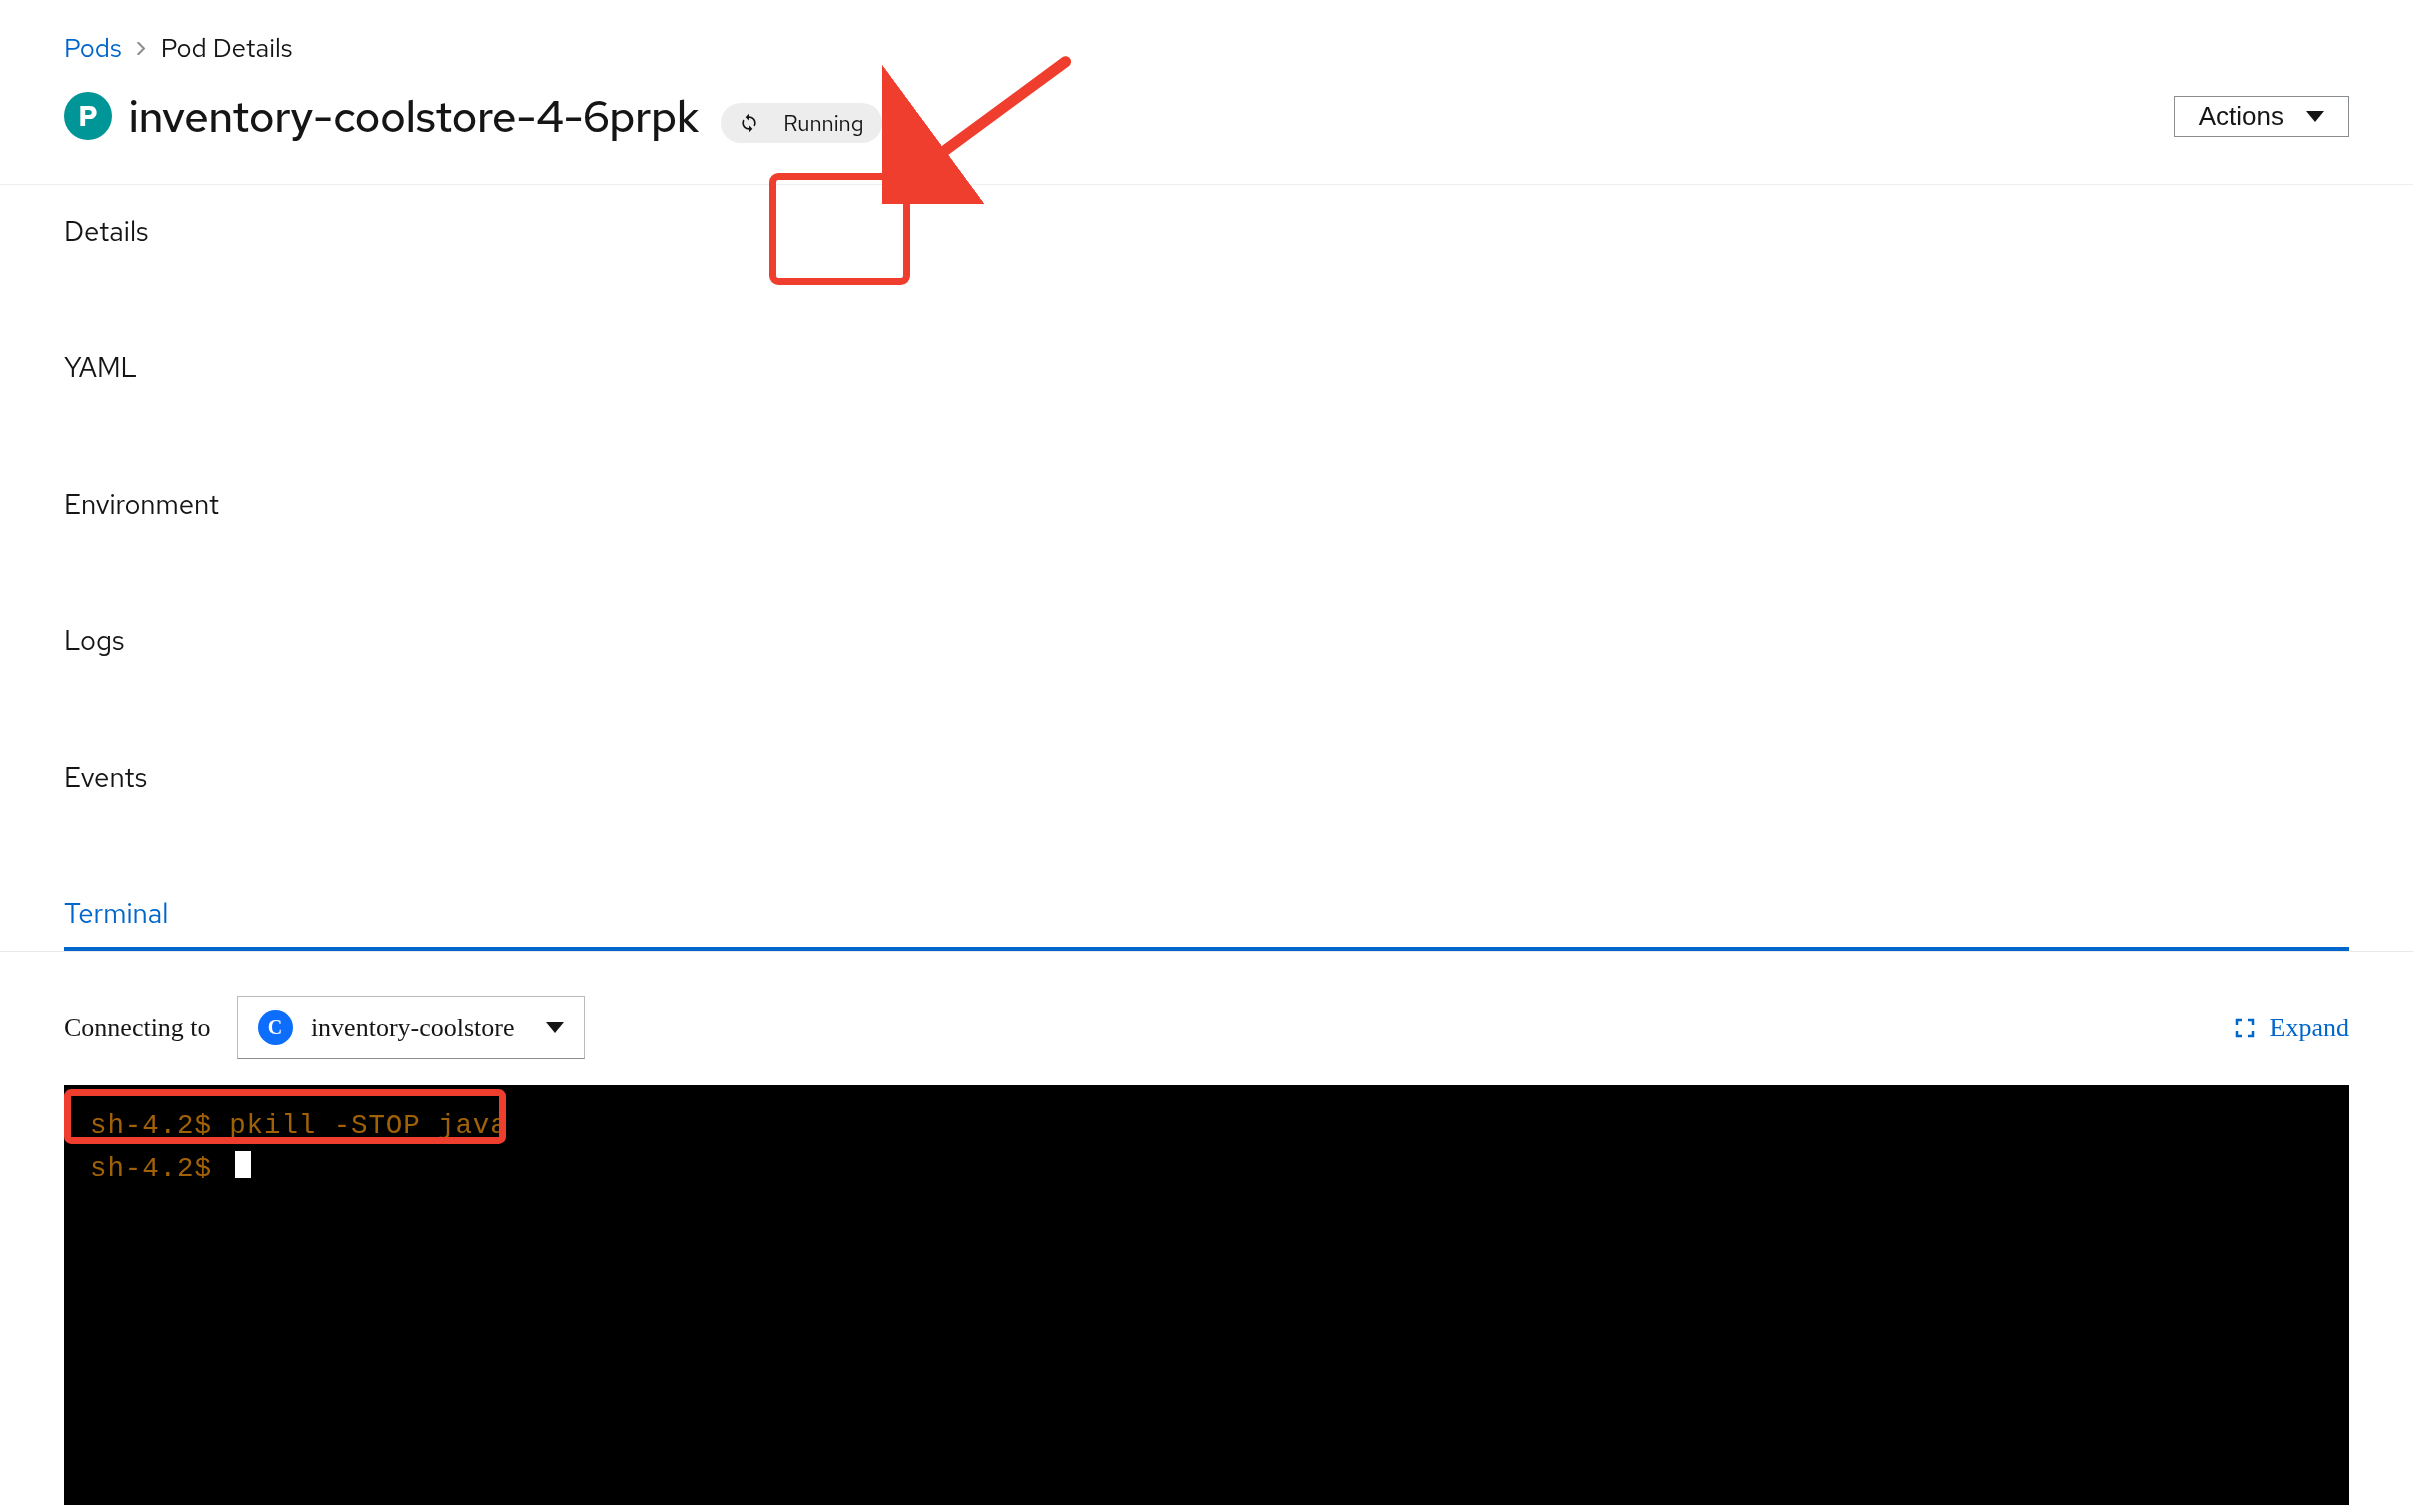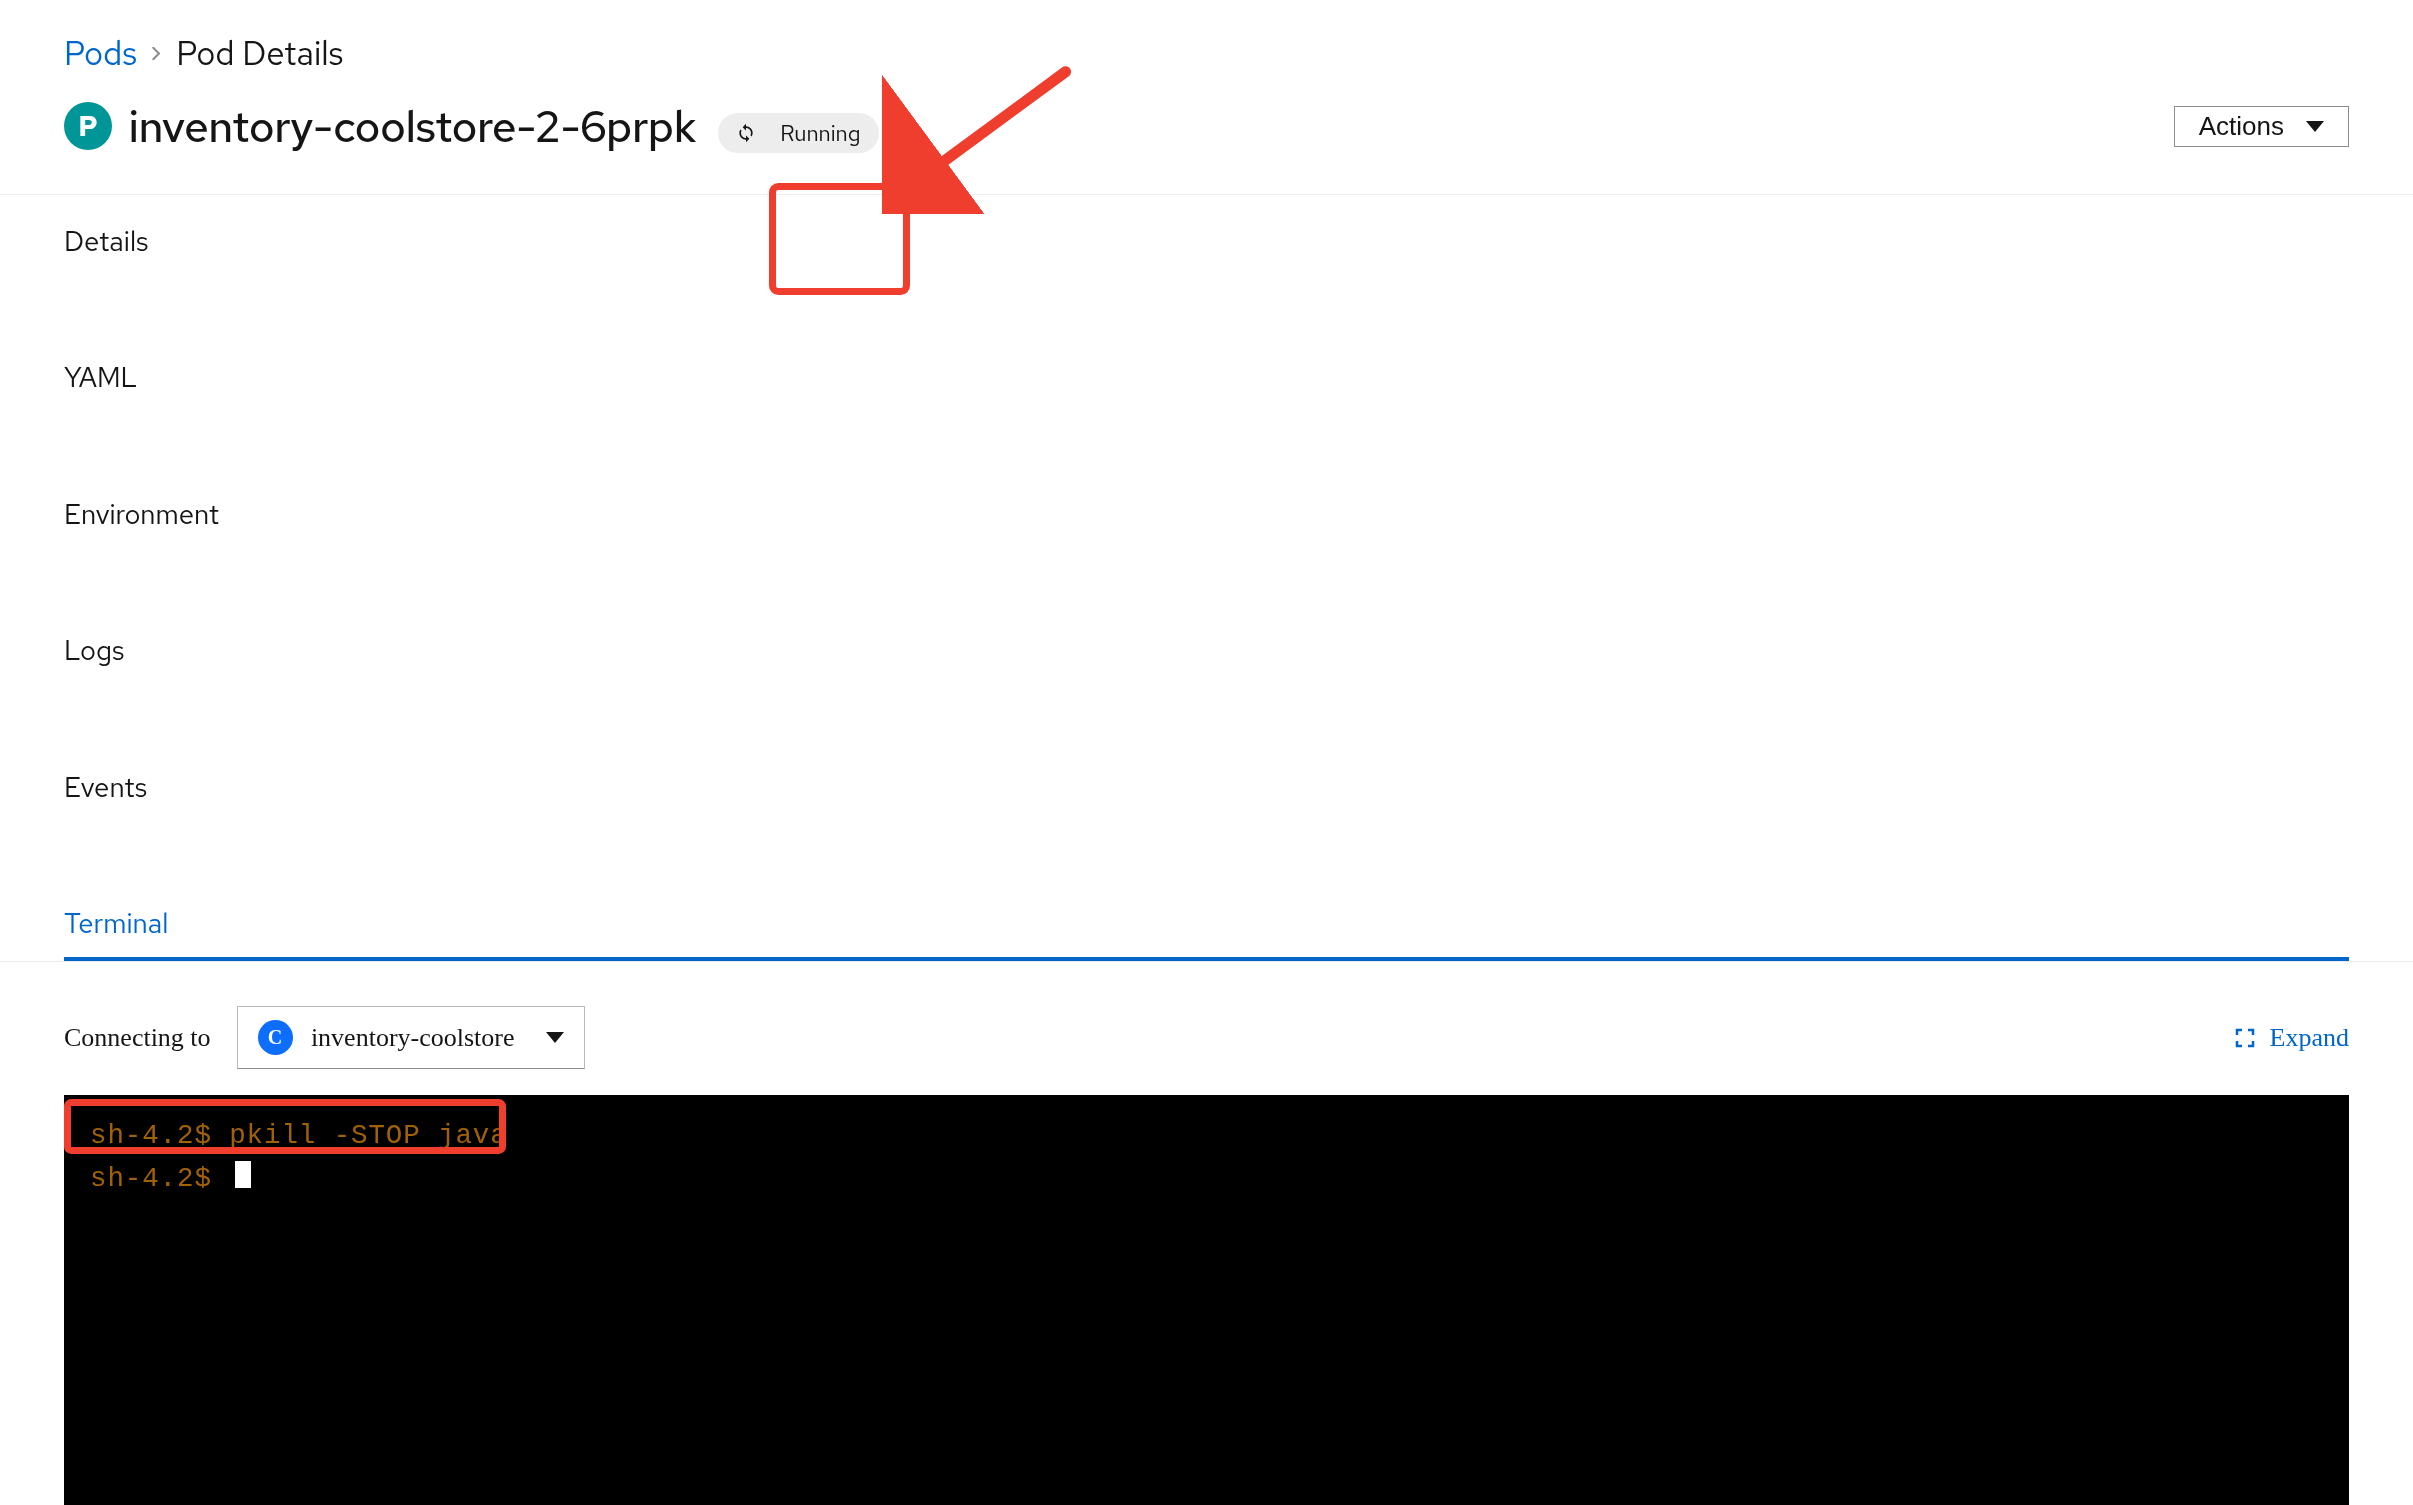--- a/index.html
+++ b/index.html
@@ -21,21 +21,21 @@
     background: #fff;
     font-size: 24px;
   }
 
   
   .page-header { padding: 31px 64px 0 64px; }
   .breadcrumb {
     display: flex;
     align-items: center;
     gap: 13px;
-    font-size: 33px;
+    font-size: 26px;
     margin-bottom: 22px;
   }
   .breadcrumb a { color: var(--link-blue); text-decoration: none; }
   .breadcrumb .sep { color: #8a8d90; font-size: 20px; }
   .breadcrumb .current { color: var(--text-default); }
 
   .title-row {
     display: flex;
     align-items: center;
     justify-content: space-between;
@@ -196,21 +196,21 @@
       <svg width="13" height="13" viewBox="0 0 10 16">
           <path d="M1 1 L8 8 L1 15" stroke="#8a8d90" stroke-width="2.5" fill="none" stroke-linecap="round"></path>
         </svg>
     </span>
     <span class="current">Pod Details</span>
   </div>
 
   <div class="title-row">
     <div class="title-left">
       <span class="resource-badge">P</span>
-      <h1 class="page-title">inventory-coolstore-2-6prpk</h1>
+      <h1 class="page-title">inventory-coolstore-4-6prpk</h1>
       <span class="status-pill">
         <svg viewBox="0 0 24 24">
             <path fill="#151515" d="M12 4V1L8 5l4 4V6c3.31 0 6 2.69 6 6 0 1.01-.25 1.97-.7 2.8l1.46 1.46A7.93 7.93 0 0 0 20 12c0-4.42-3.58-8-8-8zm0 14c-3.31 0-6-2.69-6-6 0-1.01.25-1.97.7-2.8L5.24 7.74A7.93 7.93 0 0 0 4 12c0 4.42 3.58 8 8 8v3l4-4-4-4v3z"></path>
           </svg>
         <span>Running</span>
       </span>
     </div>
     <button class="actions-btn">
       <span>Actions</span>
       <span class="caret"></span>

